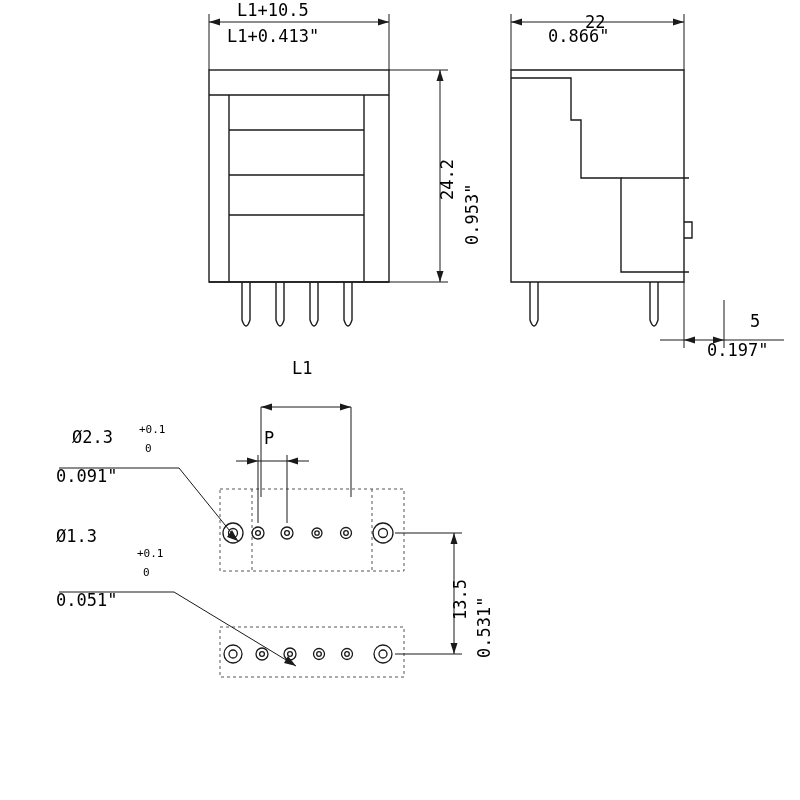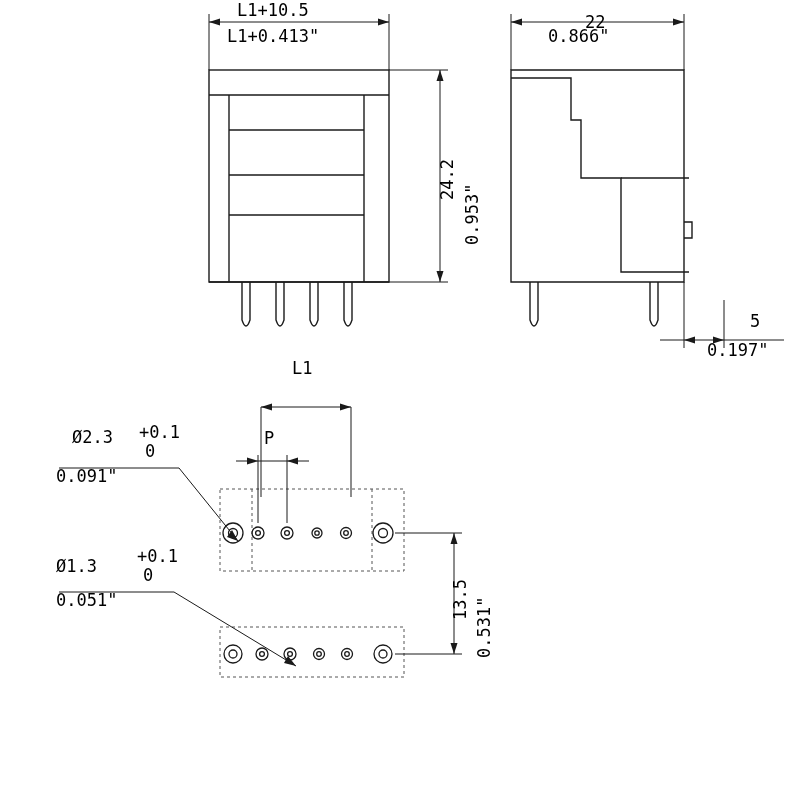--- a/index.html
+++ b/index.html
@@ -17,21 +17,21 @@
     margin-left: 24px;
   }
   .lbl {
     position: absolute;
     color: #000000;
     white-space: pre;
     line-height: 1.05;
     font-family: "DejaVu Sans Mono", monospace;
   }
   .lbl.mid { font-size: 17px; }
-  .lbl.sm { font-size: 17px; }
+  .lbl.sm { font-size: 11px; }
   .lbl.vert {
     transform-origin: left top;
     transform: rotate(-90deg);
   }
   svg { position: absolute; left: 0; top: 0; }
 </style>
 </head>
 <body>
 
 <div id="sheet">
@@ -187,18 +187,18 @@
   <div class="lbl mid" style="left:268px; top:360px;">L1</div>
   <div class="lbl mid" style="left:240px; top:430px;">P</div>
   <div class="lbl mid vert" style="left:428px; top:620px;">13.5</div>
   <div class="lbl mid vert" style="left:452px; top:658px;">0.531"</div>
 
   <div class="lbl mid" style="left:48px; top:429px;">Ø2.3</div>
   <div class="lbl sm" style="left:115px; top:424px;">+0.1</div>
   <div class="lbl sm" style="left:121px; top:443px;">0</div>
   <div class="lbl mid" style="left:32px; top:468px;">0.091"</div>
 
-  <div class="lbl mid" style="left:32px; top:558px;">Ø1.3</div>
+  <div class="lbl mid" style="left:32px; top:528px;">Ø1.3</div>
   <div class="lbl sm" style="left:113px; top:548px;">+0.1</div>
   <div class="lbl sm" style="left:119px; top:567px;">0</div>
   <div class="lbl mid" style="left:32px; top:592px;">0.051"</div>
 
 </div>
 
 </body></html>

